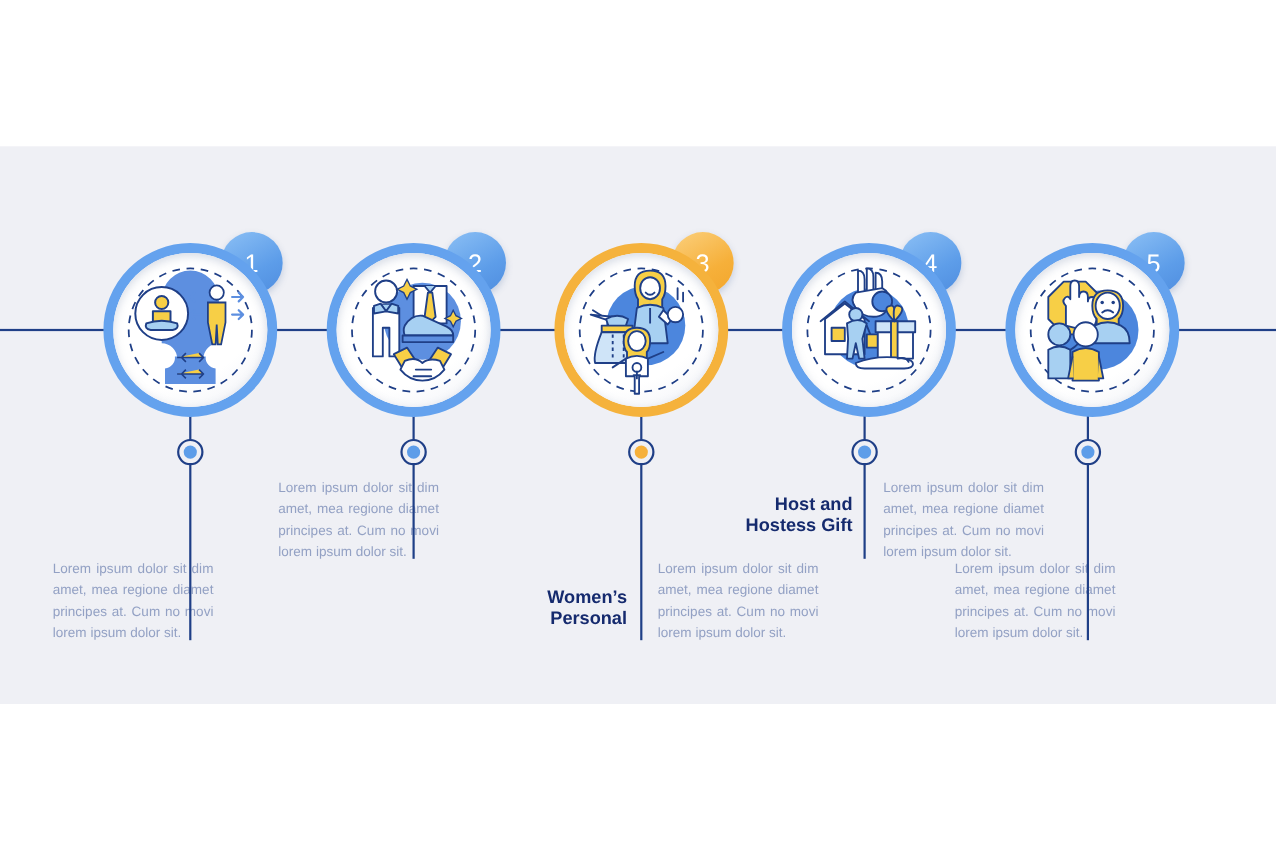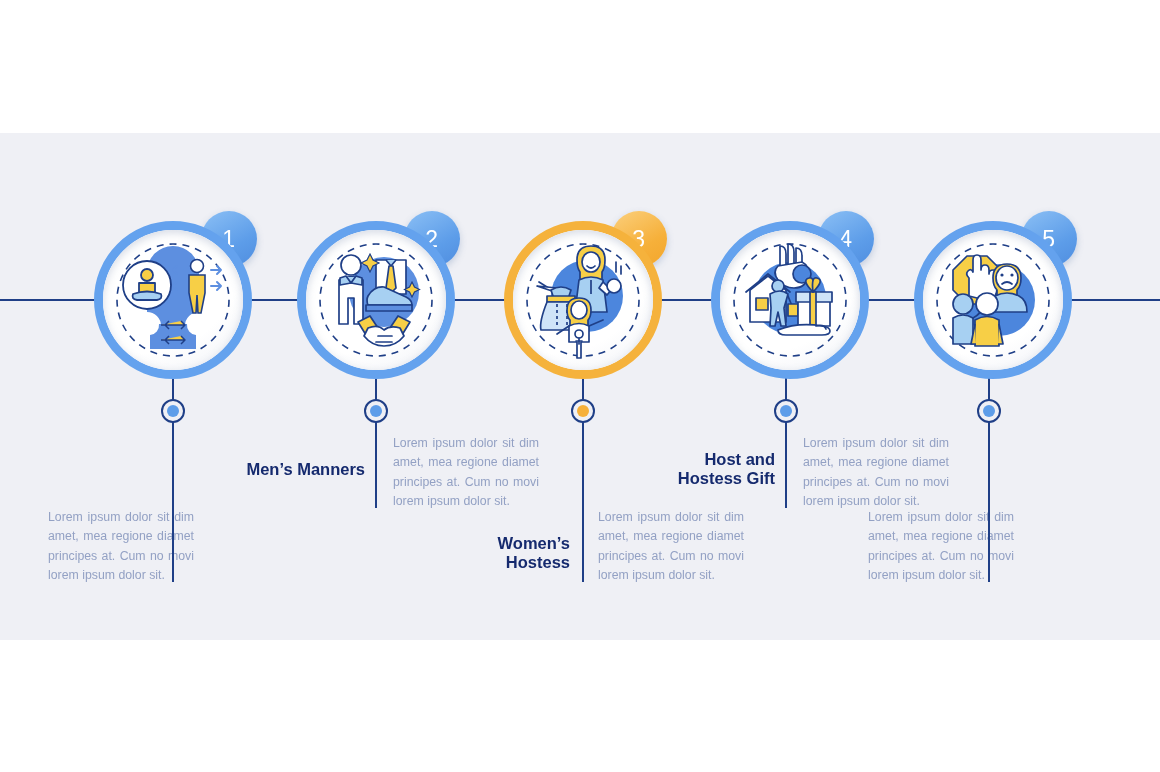--- a/index.html
+++ b/index.html
@@ -314,27 +314,26 @@
       </div>
     <div class="stem" style="left:988px;top:422px;height:160px;"></div>
   </div>
 
   <div class="block left" style="left:20px;top:508px;width:320px;">
     <div style="width:12px;"></div>
     <div class="body" style="width:146px;padding-left:16px;">Lorem ipsum dolor sit dim amet, mea regione diamet principes at. Cum no movi lorem ipsum dolor sit.</div>
   </div>
 
   <div class="block left" style="left:225px;top:434px;width:320px;">
-    <div class="title" style="width:140px;padding-top:26px;">Men’s Manners</div>
     <div style="width:12px;"></div>
     <div class="body" style="width:146px;padding-left:16px;">Lorem ipsum dolor sit dim amet, mea regione diamet principes at. Cum no movi lorem ipsum dolor sit.</div>
   </div>
 
   <div class="block left" style="left:430px;top:508px;width:320px;">
-    <div class="title" style="width:140px;padding-top:26px;">Women’s Hostess</div>
+    <div class="title" style="width:140px;padding-top:26px;">Women’s Personal</div>
     <div style="width:12px;"></div>
     <div class="body" style="width:146px;padding-left:16px;">Lorem ipsum dolor sit dim amet, mea regione diamet principes at. Cum no movi lorem ipsum dolor sit.</div>
   </div>
 
   <div class="block left" style="left:635px;top:434px;width:320px;">
     <div class="title" style="width:140px;padding-top:16px;">Host and
 Hostess Gift</div>
     <div style="width:12px;"></div>
     <div class="body" style="width:146px;padding-left:16px;">Lorem ipsum dolor sit dim amet, mea regione diamet principes at. Cum no movi lorem ipsum dolor sit.</div>
   </div>

